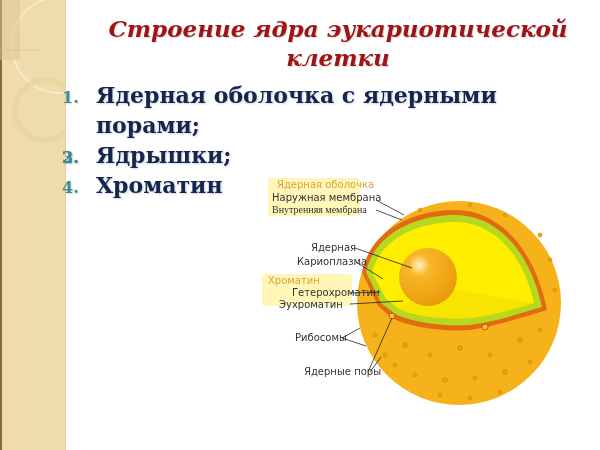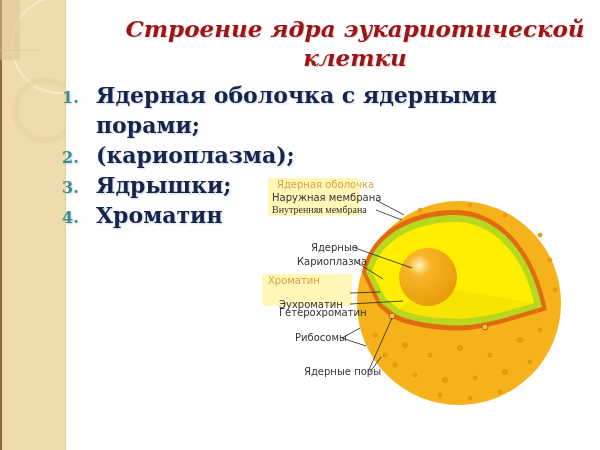--- a/index.html
+++ b/index.html
@@ -1,20 +1,20 @@
 <!DOCTYPE html>
 <html><head>
 <meta charset="utf-8">
 <style>
   html, body { margin:0; padding:0; }
   body { width:600px; height:450px; position:relative; overflow:hidden; background:#ffffff; font-family:"DejaVu Serif", serif; }
   .left-panel { position:absolute; left:0; top:0; width:65px; height:450px; background:#efdcac; border-right:1px solid #e6cf9b; }
   .left-panel .edge { position:absolute; left:0; top:0; width:2px; height:450px; background:#8a6a3a; }
   .left-panel svg { position:absolute; left:0; top:0; }
-  .title { position:absolute; left:110px; top:14px; width:490px; text-align:center; color:#a01418; font-family:"DejaVu Serif", serif; font-style:italic; font-weight:bold; font-size:23px; line-height:29px; text-shadow:1px 1px 1px rgba(0,0,0,0.15); }
+  .title { position:absolute; left:93px; top:14px; width:490px; text-align:center; color:#a01418; font-family:"DejaVu Serif", serif; font-style:italic; font-weight:bold; font-size:23px; line-height:29px; text-shadow:1px 1px 1px rgba(0,0,0,0.15); }
   .list { position:absolute; left:62px; top:80px; margin:0; padding:0; list-style:none; }
   .list li { position:relative; padding-left:34px; font-family:"DejaVu Serif", serif; font-weight:bold; font-size:22px; line-height:30px; color:#16254d; text-shadow:1px 1px 2px rgba(60,80,120,0.25); }
   .list li .num { position:absolute; left:0; top:3px; font-size:16px; color:#3d8c8c; font-weight:bold; }
   .list li .cont { display:block; }
   .diagram { position:absolute; left:0; top:0; width:600px; height:450px; }
   .lbl { position:absolute; font-family:"DejaVu Sans", sans-serif; font-size:10px; color:#333; white-space:nowrap; line-height:10px; }
   .lbl.head { color:#d9a43a; }
   .hl { position:absolute; background:rgba(255,243,160,0.75); border-radius:3px; }
 </style>
 </head>
@@ -32,21 +32,20 @@
 
 <div class="title">Строение ядра эукариотической клетки</div>
 
 <ol class="list">
   <li>
     <span class="num">1.</span>
     <span>Ядерная оболочка с ядерными порами;</span>
   </li>
   <li>
     <span class="num">2.</span>
-    <span class="cont">(кариоплазма);</span>
   </li>
   <li>
     <span class="num">3.</span>
     <span>Ядрышки;</span>
   </li>
   <li>
     <span class="num">4.</span>
     <span>Хроматин</span>
   </li>
 </ol>
@@ -113,19 +112,19 @@
     <line x1="342" y1="338" x2="360" y2="328"></line>
     <line x1="342" y1="338" x2="366" y2="346"></line>
     <line x1="368" y1="372" x2="392" y2="318"></line>
     <line x1="370" y1="372" x2="381" y2="357"></line>
   </g>
 </svg>
 
 <div class="lbl head" style="left:277px;top:180px;">Ядерная оболочка</div>
 <div class="lbl" style="left:272px;top:193px;">Наружная мембрана</div>
 <div class="lbl" style="left:272px;top:205px;font-family:Liberation Serif, serif;">Внутренняя мембрана</div>
-<div class="lbl" style="left:311px;top:243px;">Ядерные</div>
+<div class="lbl" style="left:311px;top:243px;">Ядерная</div>
 <div class="lbl" style="left:297px;top:257px;">Кариоплазма</div>
 <div class="lbl head" style="left:268px;top:276px;">Хроматин</div>
-<div class="lbl" style="left:279px;top:288px;margin-top:20px;">Гетерохроматин</div>
+<div class="lbl" style="left:292px;top:288px;">Гетерохроматин</div>
 <div class="lbl" style="left:279px;top:300px;">Эухроматин</div>
 <div class="lbl" style="left:295px;top:333px;">Рибосомы</div>
 <div class="lbl" style="left:304px;top:367px;">Ядерные поры</div>
 
 </body></html>

